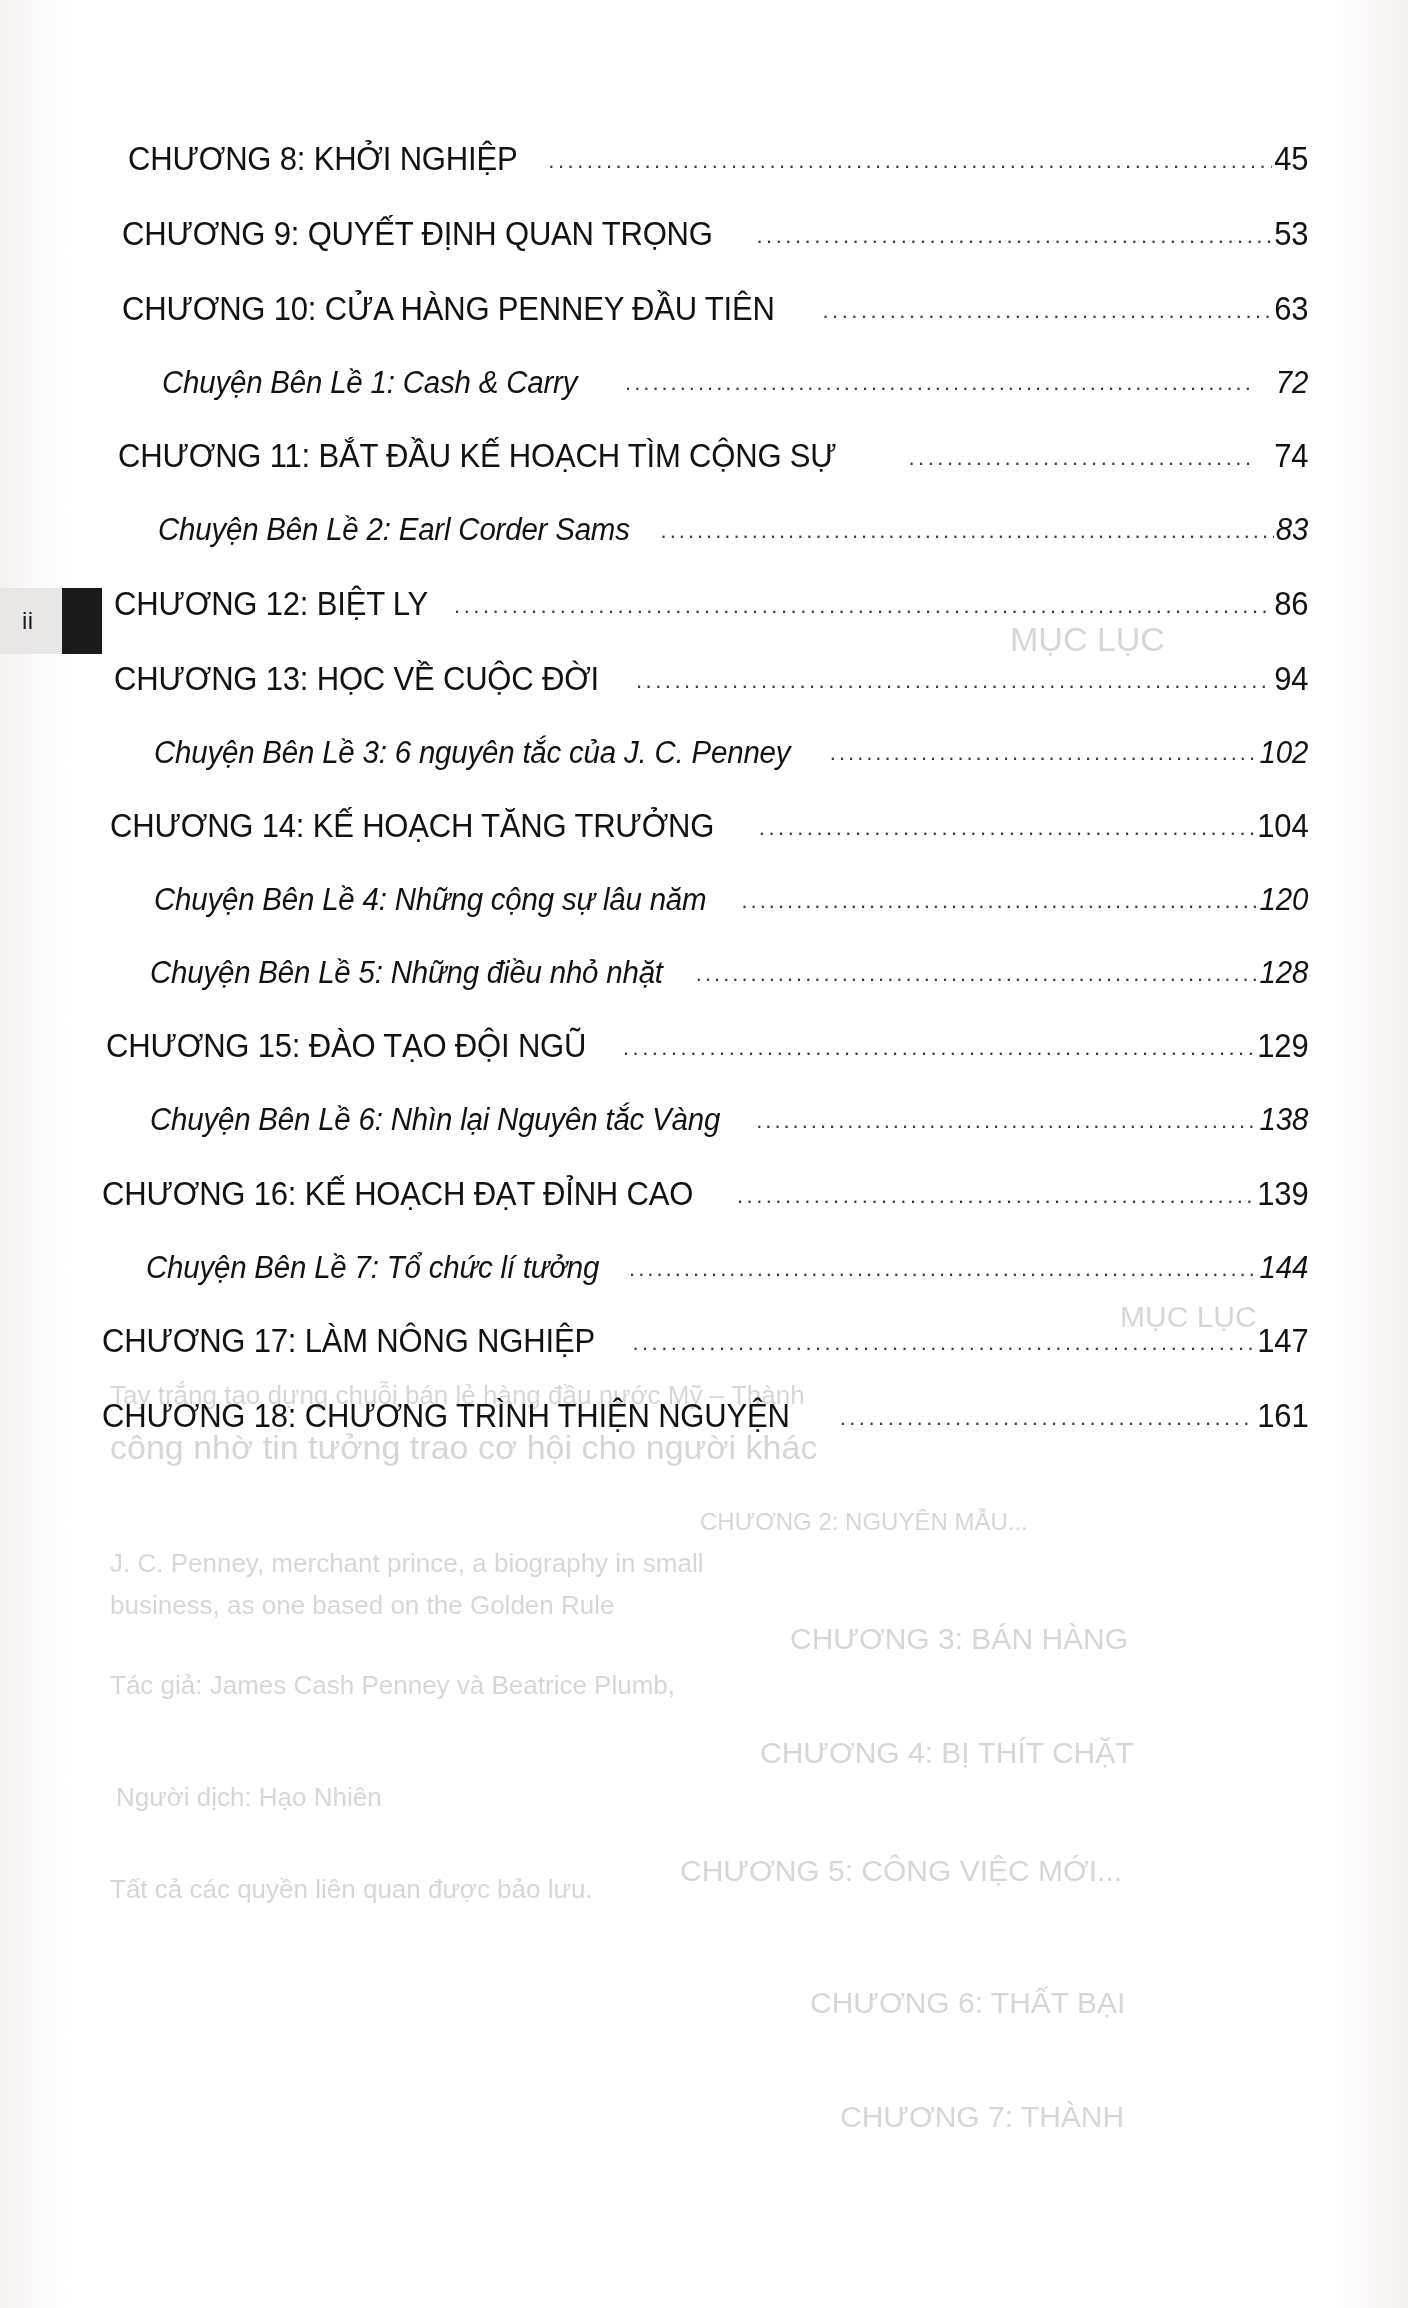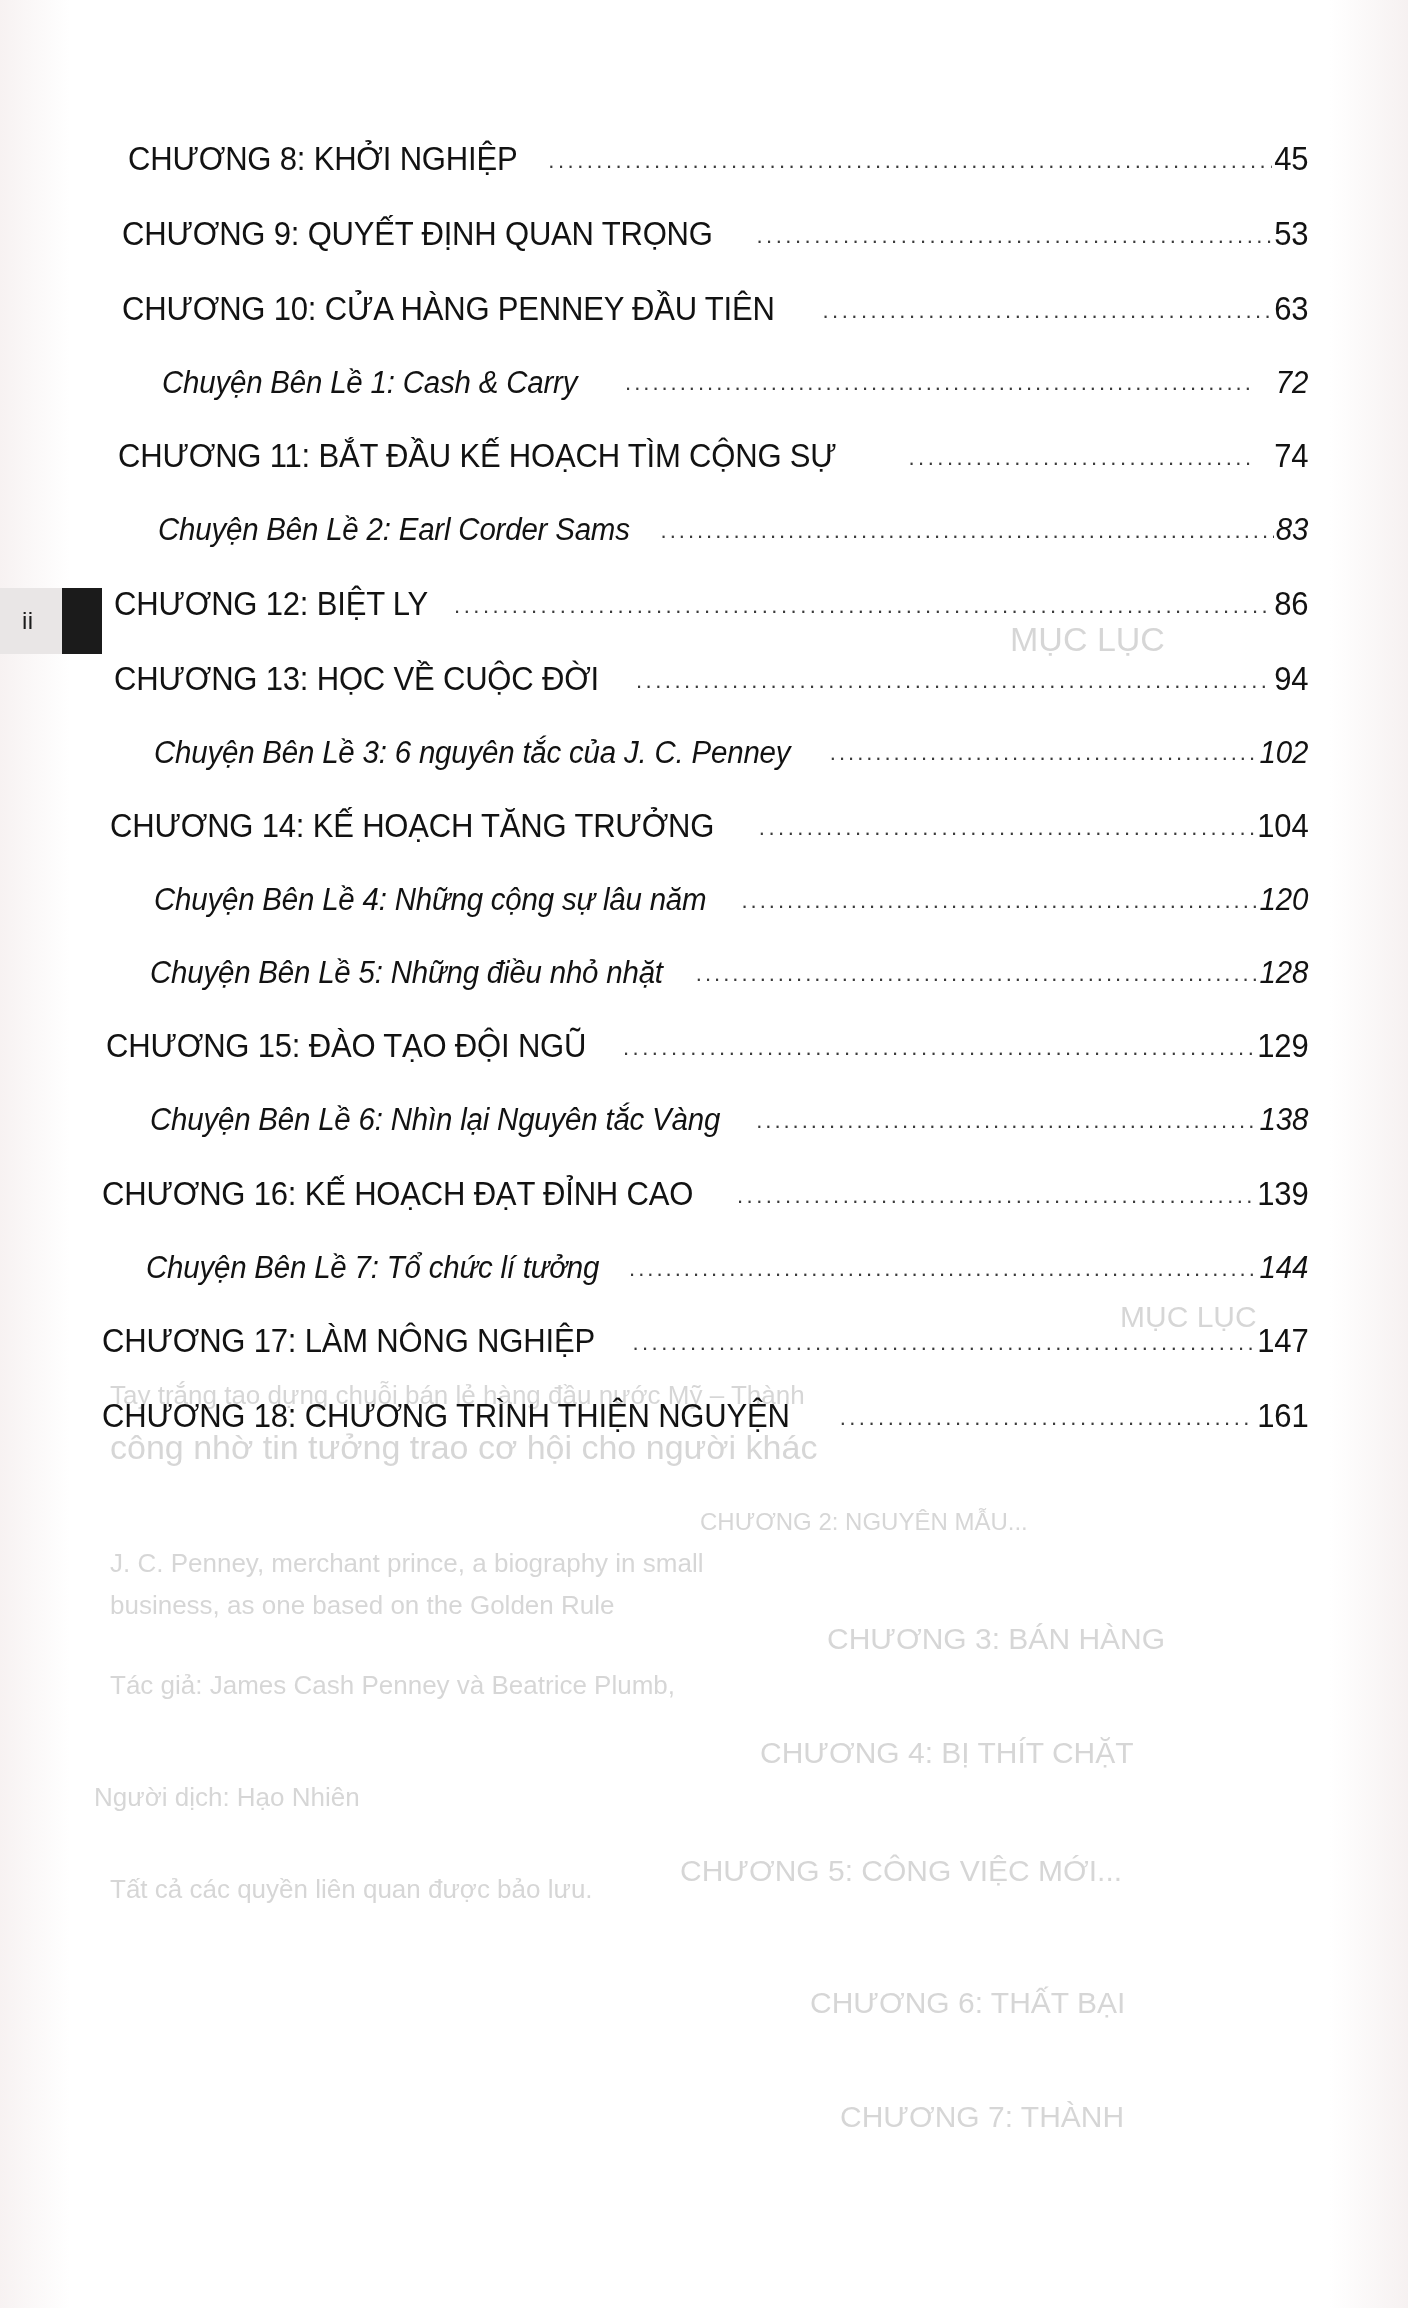--- a/index.html
+++ b/index.html
@@ -138,24 +138,24 @@
 <div id="page">
 
   <div id="bleed-layer">
       <div class="ghost" style="left: 1010px; top: 620px; font-size: 34px;">MỤC LỤC</div>
       <div class="ghost" style="left: 1120px; top: 1300px; font-size: 30px;">MỤC LỤC</div>
       <div class="ghost" style="left: 110px; top: 1380px; font-size: 26px;">Tay trắng tạo dựng chuỗi bán lẻ hàng đầu nước Mỹ – Thành</div>
       <div class="ghost" style="left: 110px; top: 1428px; font-size: 34px;">công nhờ tin tưởng trao cơ hội cho người khác</div>
       <div class="ghost" style="left: 700px; top: 1508px; font-size: 24px;">CHƯƠNG 2: NGUYÊN MẪU...</div>
       <div class="ghost" style="left: 110px; top: 1548px; font-size: 26px;">J. C. Penney, merchant prince, a biography in small</div>
       <div class="ghost" style="left: 110px; top: 1590px; font-size: 26px;">business, as one based on the Golden Rule</div>
-      <div class="ghost" style="left: 790px; top: 1622px; font-size: 30px; margin-left: 37px;">CHƯƠNG 3: BÁN HÀNG</div>
+      <div class="ghost" style="left: 790px; top: 1622px; font-size: 30px;">CHƯƠNG 3: BÁN HÀNG</div>
       <div class="ghost" style="left: 110px; top: 1670px; font-size: 26px;">Tác giả: James Cash Penney và Beatrice Plumb,</div>
       <div class="ghost" style="left: 760px; top: 1736px; font-size: 30px;">CHƯƠNG 4: BỊ THÍT CHẶT</div>
-      <div class="ghost" style="left: 94px; top: 1782px; font-size: 26px;">Người dịch: Hạo Nhiên</div>
+      <div class="ghost" style="left: 116px; top: 1782px; font-size: 26px;">Người dịch: Hạo Nhiên</div>
       <div class="ghost" style="left: 680px; top: 1854px; font-size: 30px;">CHƯƠNG 5: CÔNG VIỆC MỚI...</div>
       <div class="ghost" style="left: 110px; top: 1874px; font-size: 26px;">Tất cả các quyền liên quan được bảo lưu.</div>
       <div class="ghost" style="left: 810px; top: 1986px; font-size: 30px;">CHƯƠNG 6: THẤT BẠI</div>
       <div class="ghost" style="left: 840px; top: 2100px; font-size: 30px;">CHƯƠNG 7: THÀNH</div>
     </div>
 
   <div id="page-tab">
     <div class="blk"></div>
     <div class="num">ii</div>
   </div>

